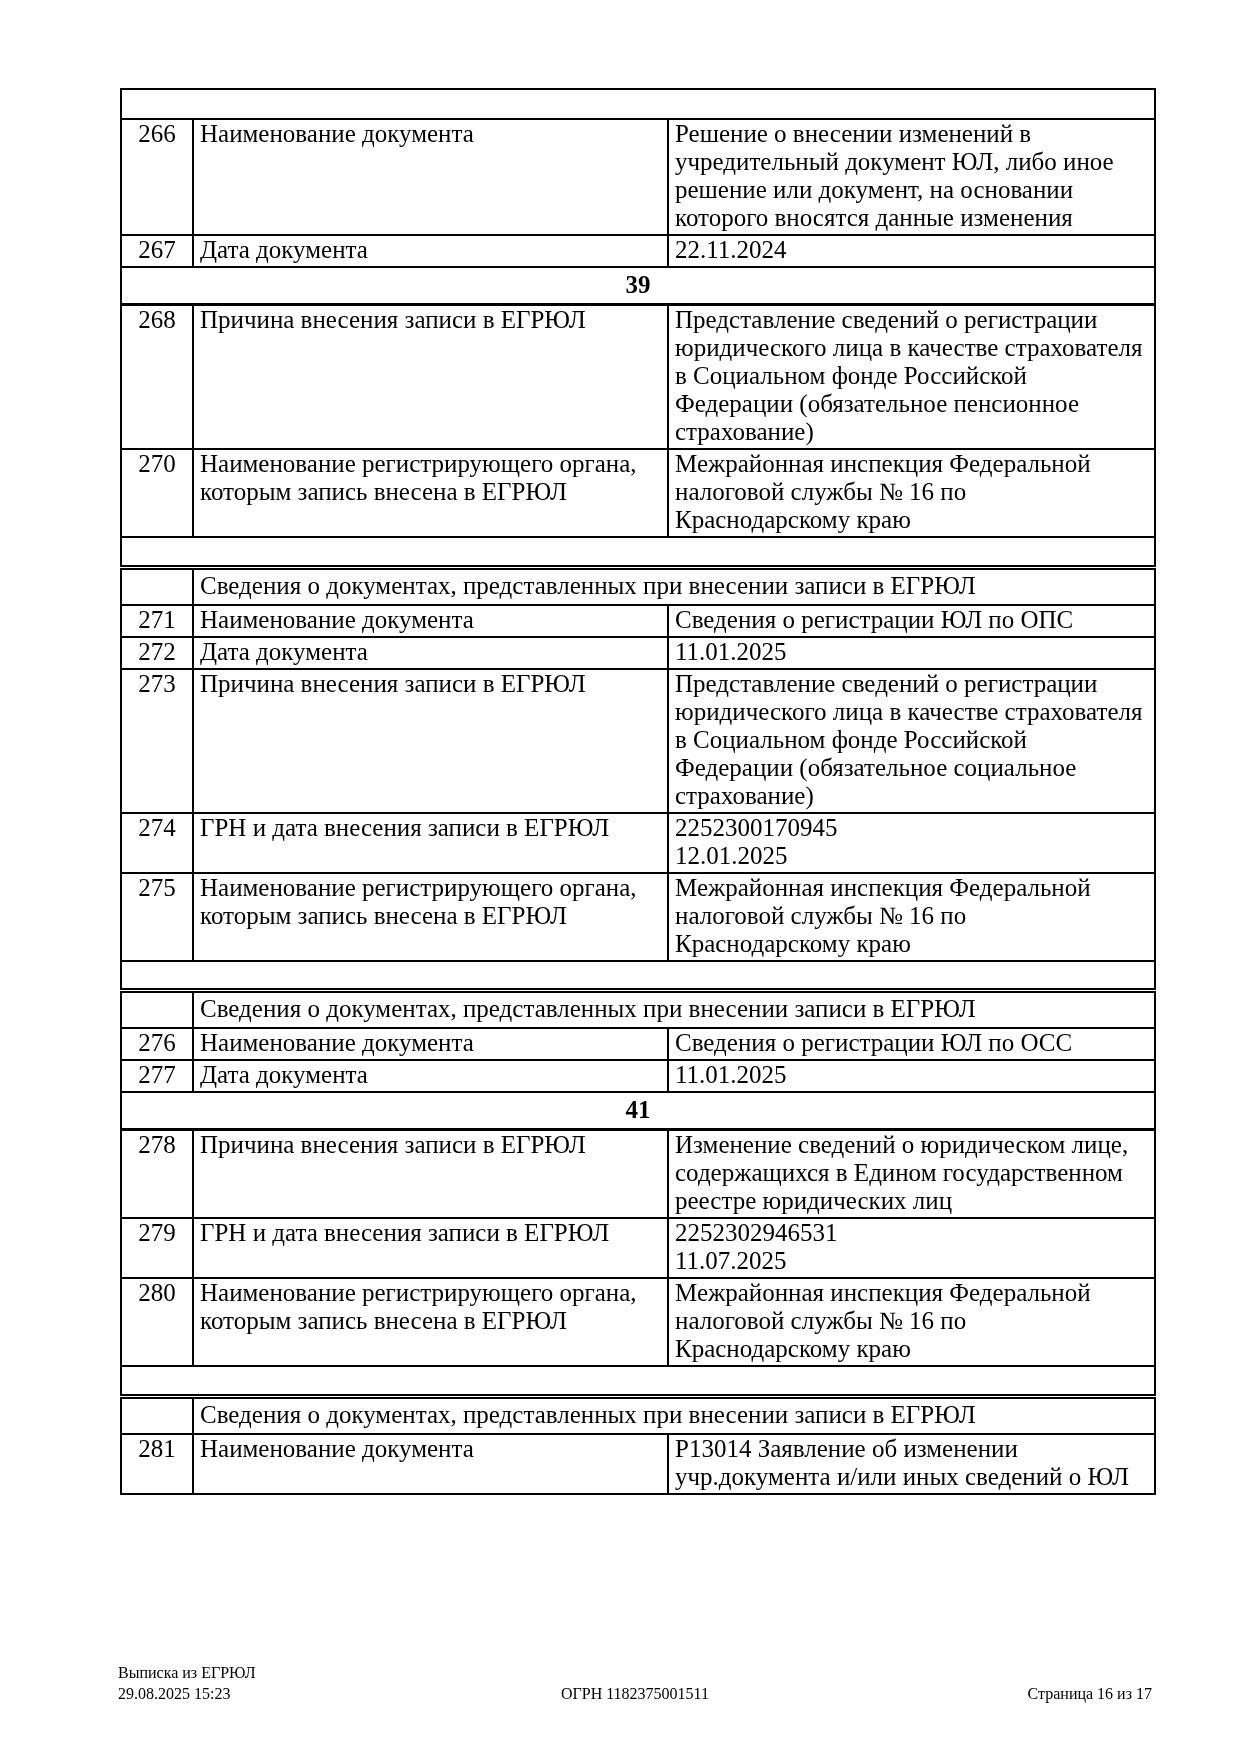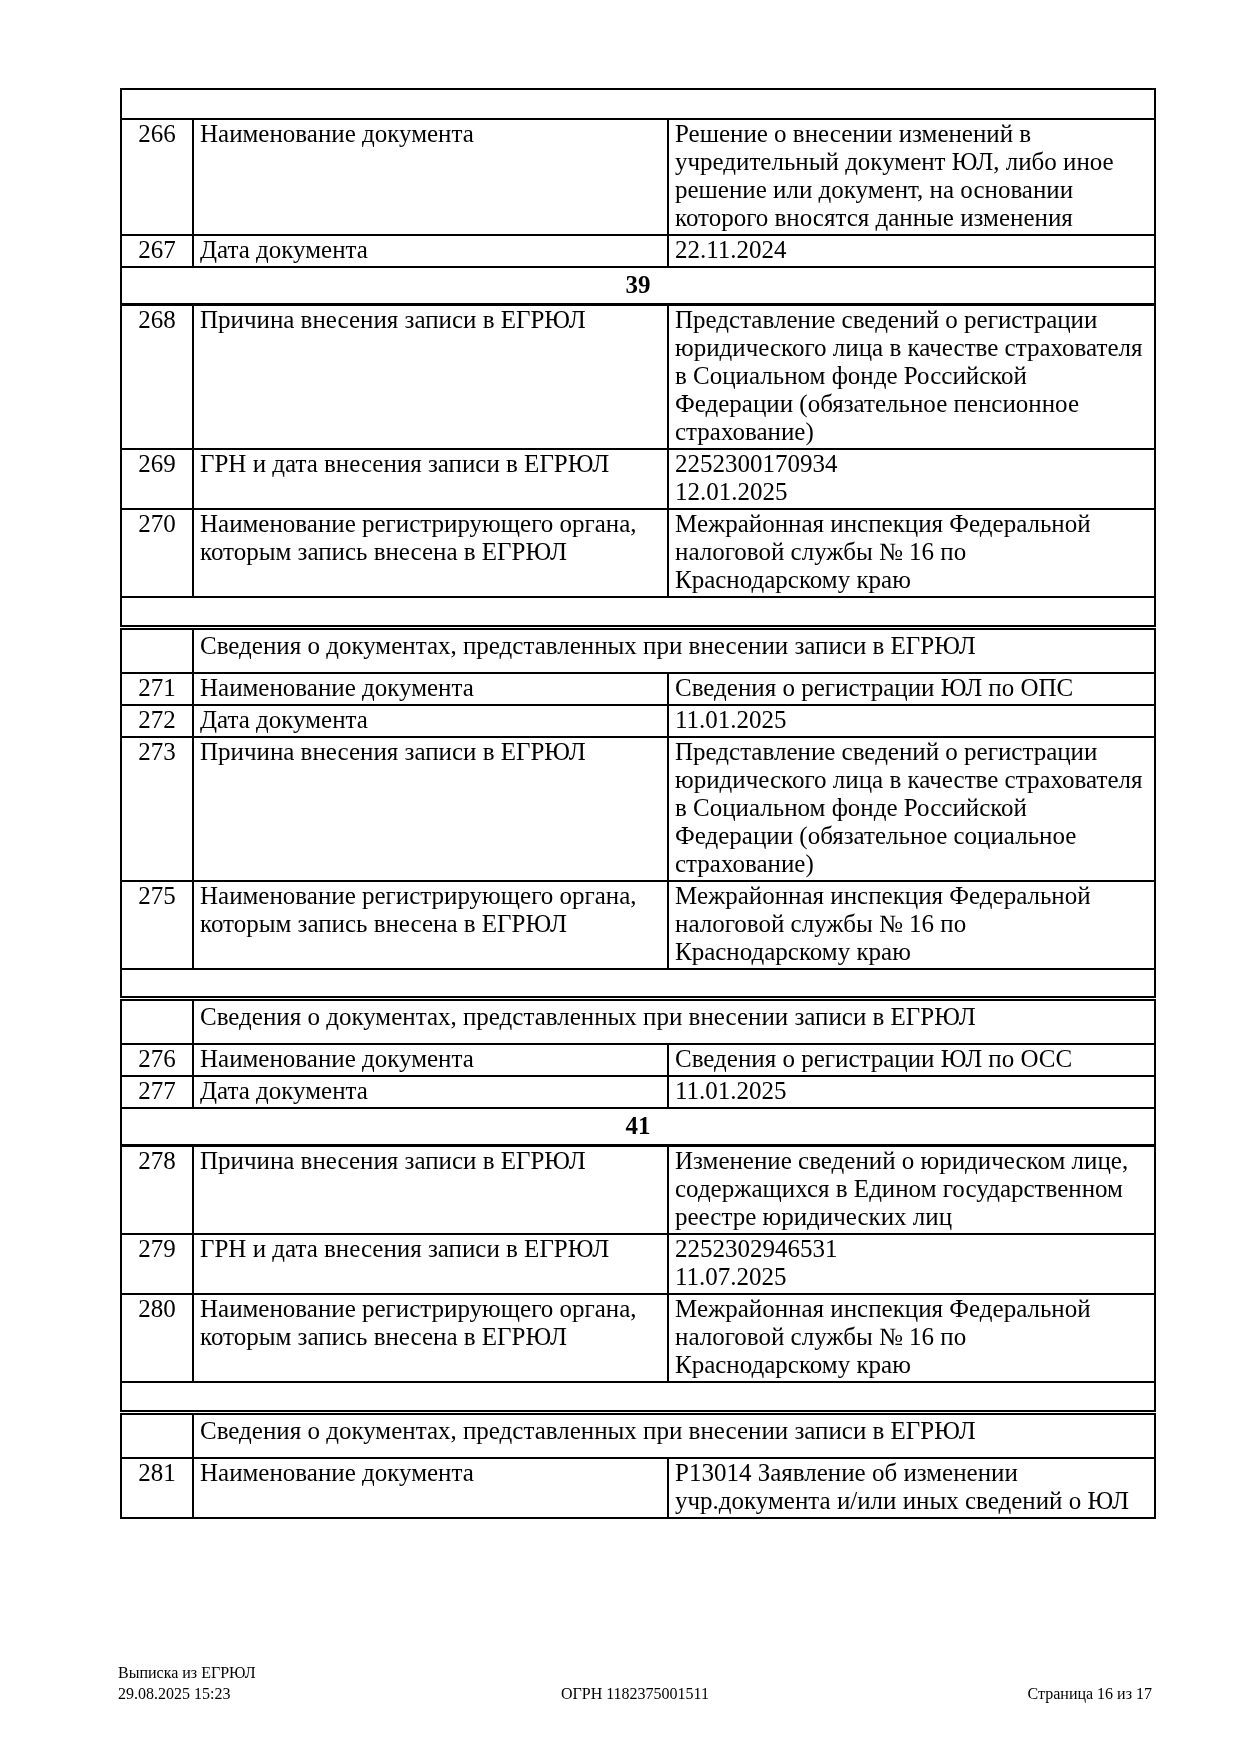--- a/index.html
+++ b/index.html
@@ -39,21 +39,21 @@
 
   tr.section-row td {
     font-weight: bold;
     text-align: center;
     padding: 3px 0 4px 0;
     border-bottom: 3px solid #000;
     height: 37px;
   }
 
   tr.subheader-row td { border-top: 5px double #000; }
-  tr.subheader-row td.subheader { padding: 2px 6px 12px 6px; height: 35px; }
+  tr.subheader-row td.subheader { padding: 2px 6px 4px 6px; height: 35px; }
 
   .footer {
     position: absolute;
     left: 0; right: 0; top: 1662px;
     font-size: 16px;
     line-height: 21px;
   }
   .footer-left   { position: absolute; left: 118px; top: 0; }
   .footer-center { position: absolute; left: 118px; right: 88px; top: 21px; text-align: center; }
   .footer-right  { position: absolute; right: 88px; top: 21px; text-align: left; }
@@ -92,26 +92,20 @@
         <tr class="data-row">
           <td class="num">268</td>
           <td class="label">Причина внесения записи в ЕГРЮЛ</td>
           <td class="value">Представление сведений о регистрации
 юридического лица в качестве страхователя
 в Социальном фонде Российской
 Федерации (обязательное пенсионное
 страхование)</td>
         </tr>
         <tr class="data-row">
-          <td class="num">269</td>
-          <td class="label">ГРН и дата внесения записи в ЕГРЮЛ</td>
-          <td class="value">2252300170934
-12.01.2025</td>
-        </tr>
-        <tr class="data-row">
           <td class="num">270</td>
           <td class="label">Наименование регистрирующего органа,
 которым запись внесена в ЕГРЮЛ</td>
           <td class="value">Межрайонная инспекция Федеральной
 налоговой службы № 16 по
 Краснодарскому краю</td>
         </tr>
         <tr class="spacer-row">
           <td class="spacer" colspan="3"></td>
         </tr>
@@ -130,20 +124,26 @@
           <td class="value">11.01.2025</td>
         </tr>
         <tr class="data-row">
           <td class="num">273</td>
           <td class="label">Причина внесения записи в ЕГРЮЛ</td>
           <td class="value">Представление сведений о регистрации
 юридического лица в качестве страхователя
 в Социальном фонде Российской
 Федерации (обязательное социальное
 страхование)</td>
+        </tr>
+        <tr class="data-row">
+          <td class="num">274</td>
+          <td class="label">ГРН и дата внесения записи в ЕГРЮЛ</td>
+          <td class="value">2252300170945
+12.01.2025</td>
         </tr>
         <tr class="data-row">
           <td class="num">275</td>
           <td class="label">Наименование регистрирующего органа,
 которым запись внесена в ЕГРЮЛ</td>
           <td class="value">Межрайонная инспекция Федеральной
 налоговой службы № 16 по
 Краснодарскому краю</td>
         </tr>
         <tr class="spacer-row">

